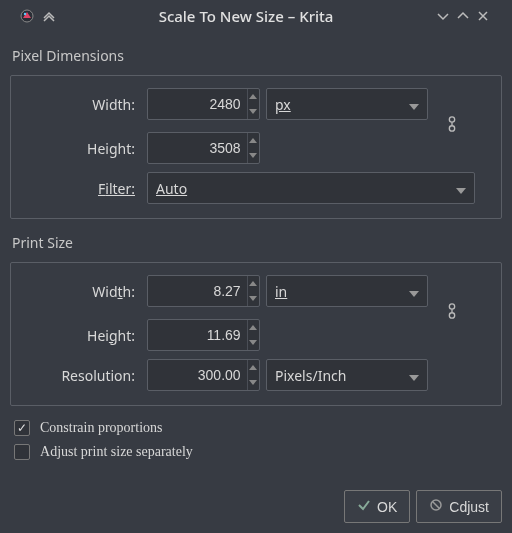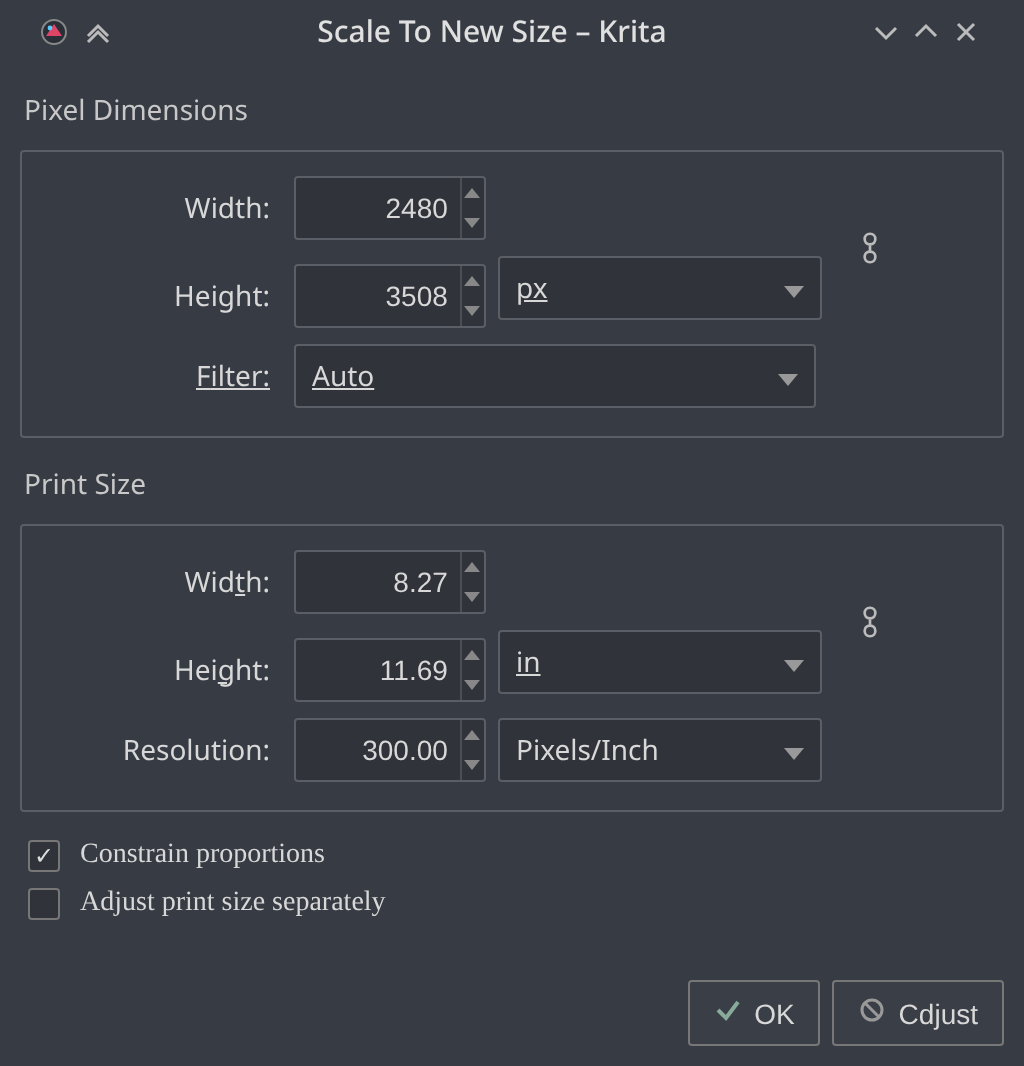--- a/index.html
+++ b/index.html
@@ -35,21 +35,21 @@
 .row:last-child { margin-bottom: 0; }
 .label { width: 120px; text-align: right; padding-right: 6px; color: #d8d8d8; }
 .label .ul { text-decoration: underline; }
 .spinbox {
   display: flex;
   align-items: stretch;
   background: #303339;
   border: 1px solid #5a5e66;
   border-radius: 2px;
   height: 32px;
-  width: 96px;
+  width: 113px;
 }
 .spinbox input {
   background: transparent;
   border: none;
   color: #d8d8d8;
   text-align: right;
   padding: 0 6px;
   width: 100%;
   font-size: 14px;
   outline: none;
@@ -64,21 +64,21 @@
   border: 1px solid #5a5e66;
   border-radius: 2px;
   height: 32px;
   width: 162px;
   padding: 0 8px;
   cursor: pointer;
   position: relative;
 }
 .combo .text { flex: 1; color: #d8d8d8; }
 .combo .arrow svg { width: 10px; height: 6px; fill: #999; }
-.combo.wide { width: 261px; gap: 22px; }
+.combo.wide { width: 328px; gap: 22px; }
 .linkcell { width: 24px; display: flex; align-items: center; justify-content: center; }
 .linkcell svg { width: 12px; height: 16px; stroke: #bbb; fill: none; stroke-width: 1.5; }
 .checkbox-row { display: flex; align-items: center; gap: 10px; margin: 8px 4px; font-family: Liberation Serif, serif; }
 .checkbox {
   width: 16px; height: 16px;
   border: 1px solid #777;
   background: #303339;
   border-radius: 2px;
   display: flex; align-items: center; justify-content: center;
   cursor: pointer;
@@ -94,21 +94,21 @@
   display: inline-flex;
   align-items: center;
   gap: 6px;
   border-radius: 2px;
   font-size: 14px;
   cursor: pointer;
 }
 .btn svg { width: 14px; height: 14px; }
 .pixel-rows { display: flex; align-items: flex-start; gap: 6px; }
 .pixel-left { display: flex; flex-direction: column; gap: 4px; }
-.combo-col { display: flex; flex-direction: column; justify-content: flex-end; height: 72px; text-decoration: underline; }
+.combo-col { display: flex; flex-direction: column; justify-content: flex-start; height: 72px; text-decoration: underline; }
 .link-col { display: flex; align-items: center; height: 72px; padding-left: 6px; }
 </style>
 </head>
 <body>
 
 <div class="titlebar">
   <span class="icon">
     <svg viewBox="0 0 16 16">
         <circle cx="8" cy="8" r="6" fill="#2a2e36" stroke="#888"></circle>
         <path d="M4 10 L8 4 L12 10" fill="#d46"></path>

